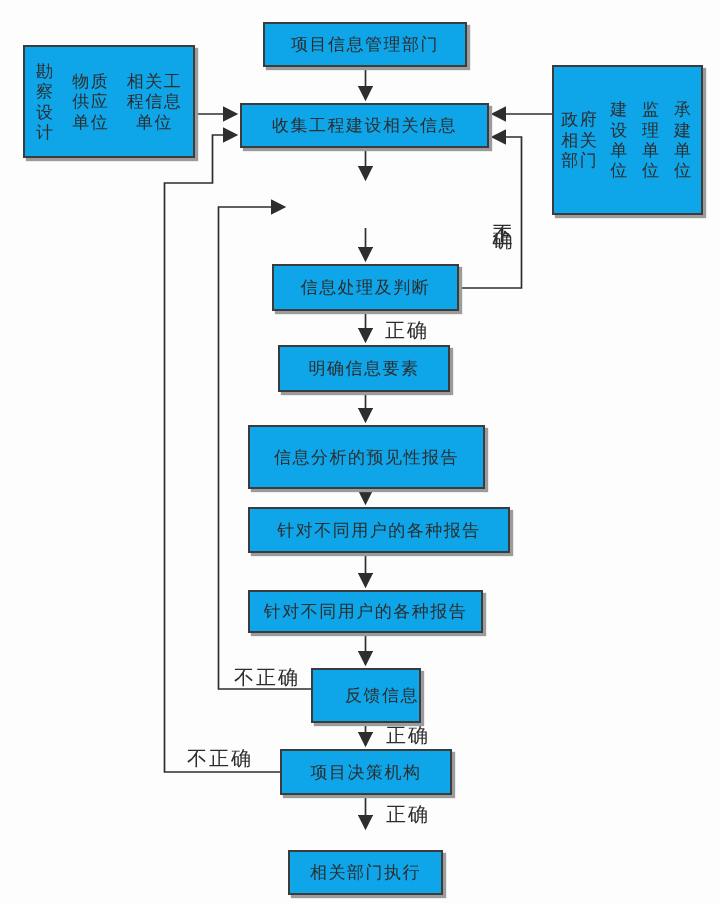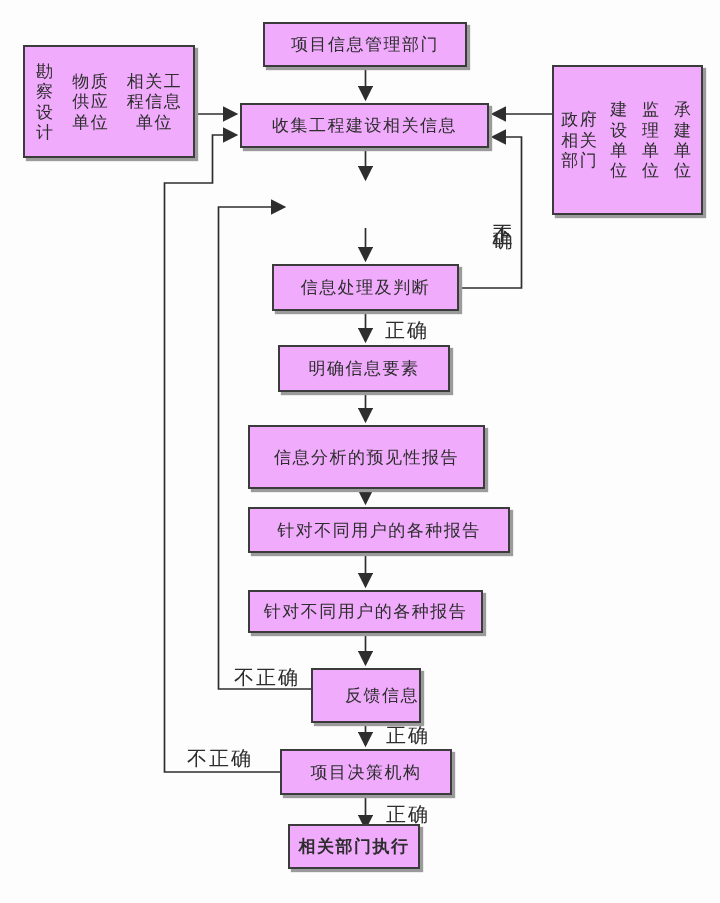--- a/index.html
+++ b/index.html
@@ -15,21 +15,21 @@
     background: #fdfdfd;
     overflow: hidden;
   }
   .layer {
     position: absolute;
     left: 0; top: 0;
     width: 720px; height: 903px;
   }
   .node {
     position: absolute;
-    background: #f0abfc;
+    background: #0ea5e9;
     border: 2px solid #3b3b3b;
     box-shadow: 3px 3px 1px #9b9b9b;
     display: flex;
     align-items: center;
     justify-content: center;
     text-align: center;
     font-size: 17px;
     letter-spacing: 1.5px;
     color: #2d2d2d;
     line-height: 1.2;
@@ -124,21 +124,21 @@
   </div>
 
   <div class="node" style="left:311px; top:668px; width:110px; height:55px;justify-content:flex-end;">
     <span>反馈信息</span>
   </div>
 
   <div class="node" style="left:280px; top:749px; width:172px; height:46px;">
     <span>项目决策机构</span>
   </div>
 
-  <div class="node" style="left:288px; top:824px; width:132px; height:45px;font-weight:bold;">
+  <div class="node" style="left:288px; top:850px; width:155px; height:45px;">
     <span>相关部门执行</span>
   </div>
 
   <div class="edge-label" style="left:385px; top:317px;">正确</div>
 
   <div class="edge-label" style="left:386px; top:722px;">正确</div>
 
   <div class="edge-label" style="left:386px; top:801px;">正确</div>
 
   <div class="edge-label vertical" style="left:490px; top:209px;">不正确</div>

